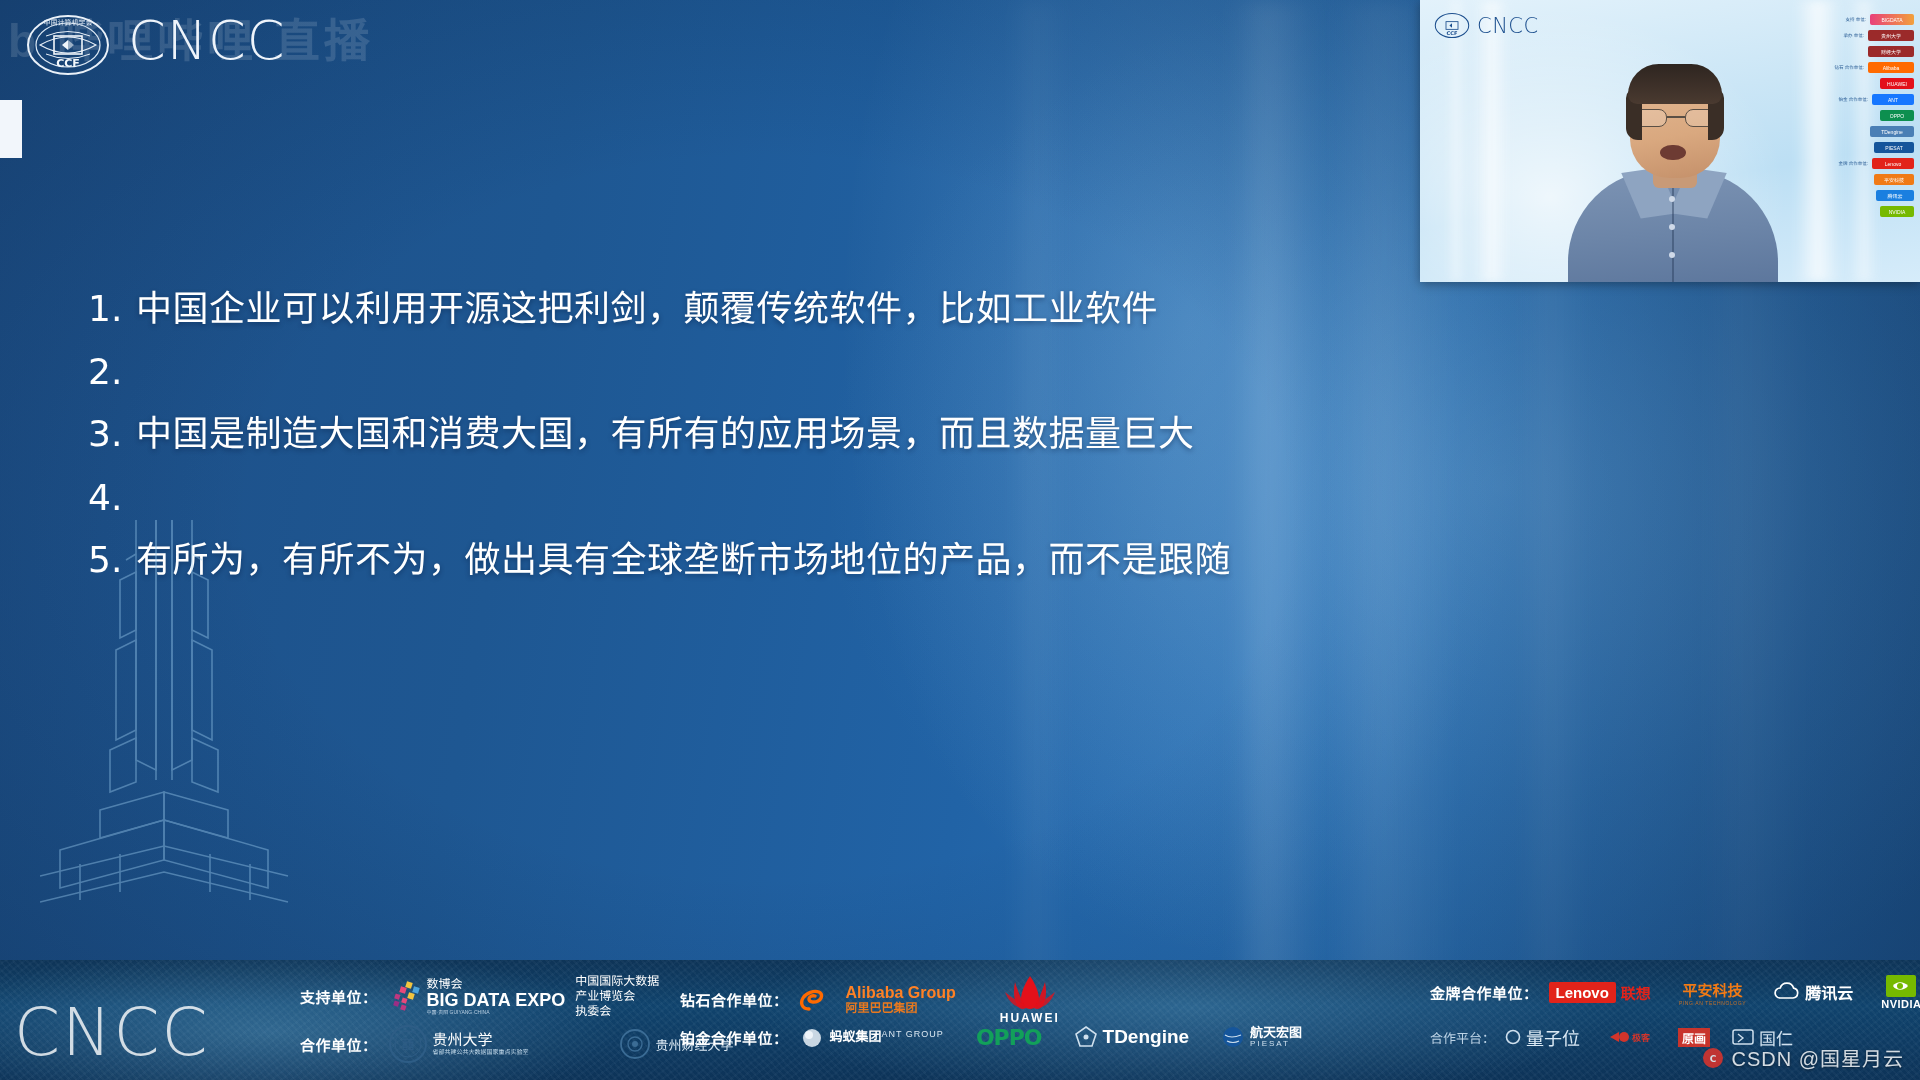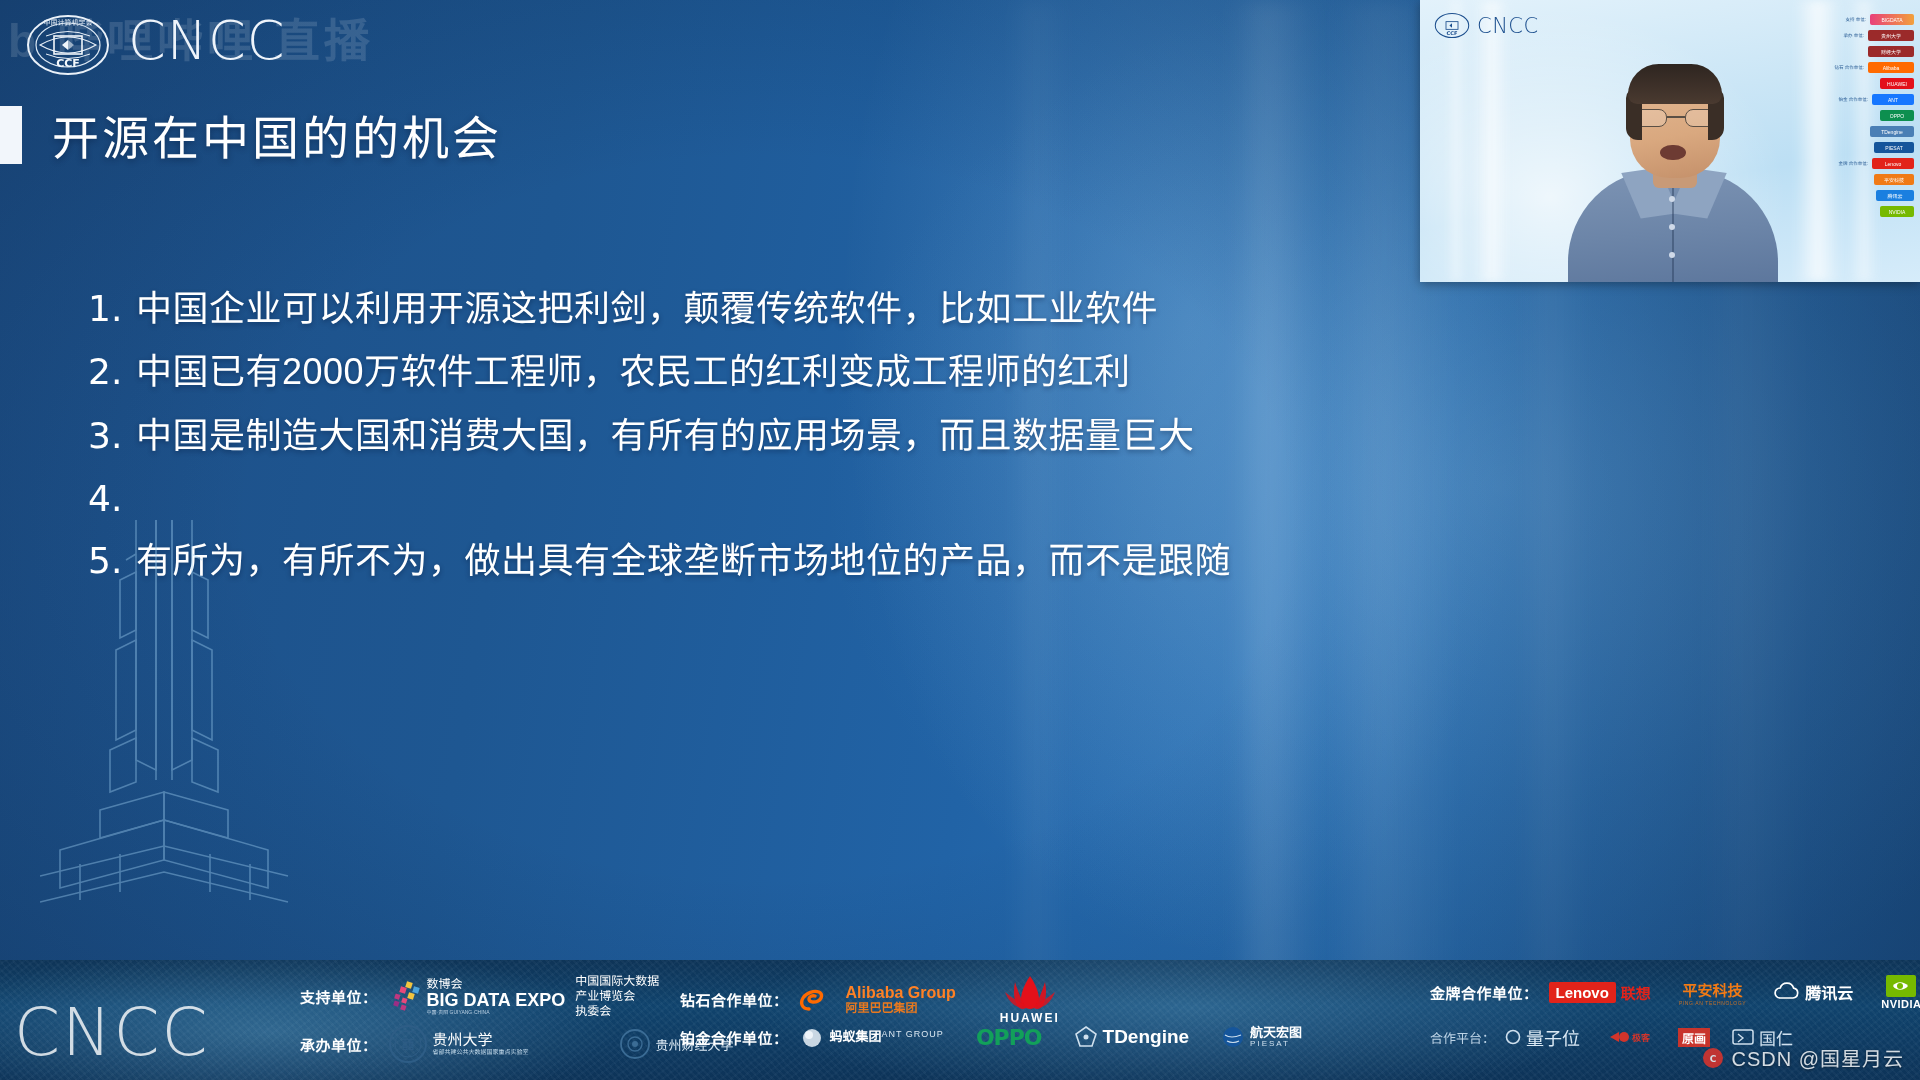--- a/index.html
+++ b/index.html
@@ -162,31 +162,29 @@
       <polygon points="36,31 42,26 42,36" fill="#f2f7fc"></polygon>
       <polygon points="48,31 42,26 42,36" fill="#f2f7fc" opacity=".55"></polygon>
       <text x="42" y="11" font-size="7" fill="#eaf1f9" text-anchor="middle" font-family="DejaVu Sans, sans-serif">中国计算机学会</text>
       <text x="42" y="53" font-size="11" fill="#f3f8fc" text-anchor="middle" font-weight="bold" font-family="DejaVu Sans, sans-serif">CCF</text>
     </svg>
     <div class="cncc-word">CNCC</div>
   </div>
 
   <div class="title-row">
     <div class="title-tick"></div>
-    <div class="title-text">开源在中国的的机会</div>
   </div>
 
   <div class="list">
     <div class="li">
       <div class="li-num">1.</div>
       <div class="li-txt">中国企业可以利用开源这把利剑，颠覆传统软件，比如工业软件</div>
     </div>
     <div class="li">
       <div class="li-num">2.</div>
-      <div class="li-txt">中国已有2000万软件工程师，农民工的红利变成工程师的红利</div>
     </div>
     <div class="li">
       <div class="li-num">3.</div>
       <div class="li-txt">中国是制造大国和消费大国，有所有的应用场景，而且数据量巨大</div>
     </div>
     <div class="li">
       <div class="li-num">4.</div>
     </div>
     <div class="li">
       <div class="li-num">5.</div>
@@ -330,21 +328,21 @@
           <span style="color:#fff;font-size:18px;font-weight:bold">BIG DATA EXPO</span>
           <span style="color:#b8cfe2;font-size:5px">中国·贵阳 GUIYANG·CHINA</span>
         </span>
       </span>
       <span class="s-cn">中国国际大数据
 产业博览会
 执委会</span>
     </div>
 
     <div class="srow r-bot" style="left:300px">
-      <span class="s-label">承办单位：</span>
+      <span class="s-label">合作单位：</span>
       <span class="s-chip">
         <svg width="40" height="40" viewBox="0 0 40 40">
           <circle cx="20" cy="20" r="18" fill="none" stroke="#2e5d86" stroke-width="2"></circle>
           <circle cx="20" cy="20" r="13" fill="none" stroke="#2e5d86" stroke-width="1"></circle>
           <text x="20" y="25" font-size="13" fill="#2e5d86" text-anchor="middle" font-family="DejaVu Sans, serif">囍</text>
         </svg>
         <span style="display:flex;flex-direction:column;line-height:1.1">
           <span style="color:#fff;font-size:15px;font-family:'DejaVu Serif',serif">贵州大学</span>
           <span style="color:#c6dcec;font-size:6px">省部共建公共大数据国家重点实验室</span>
         </span>

